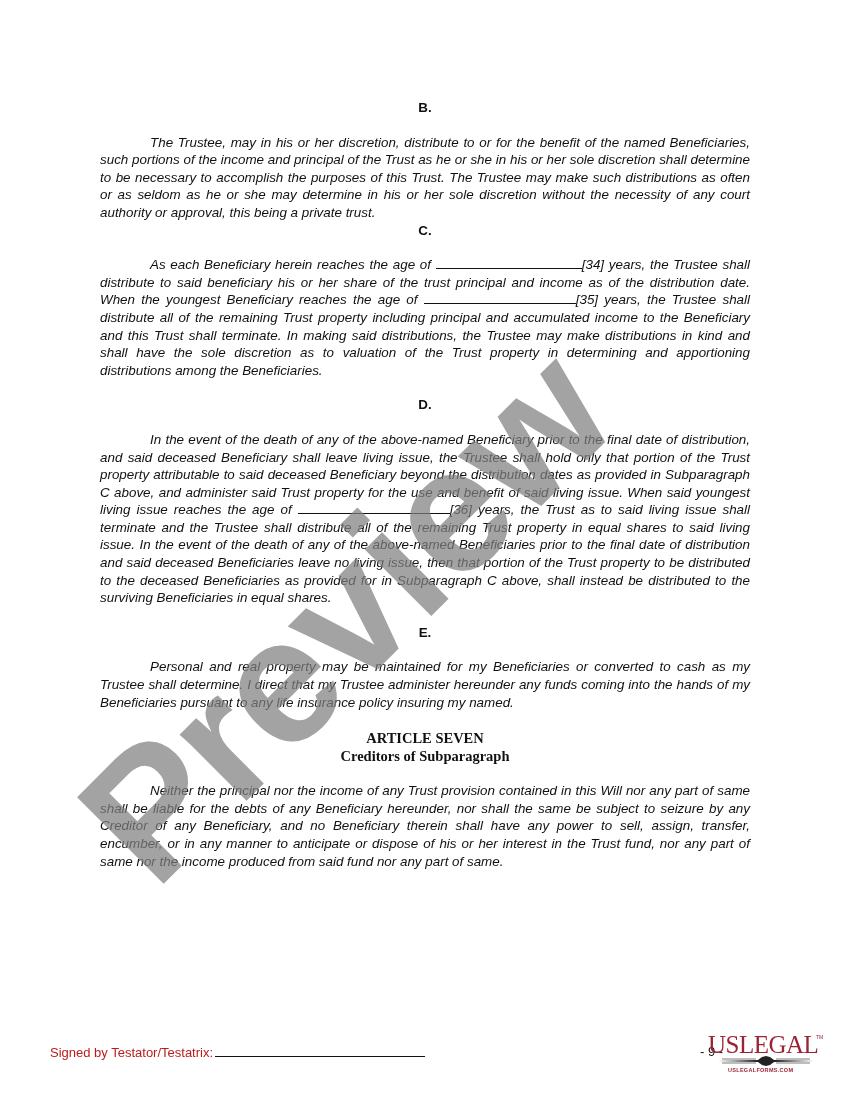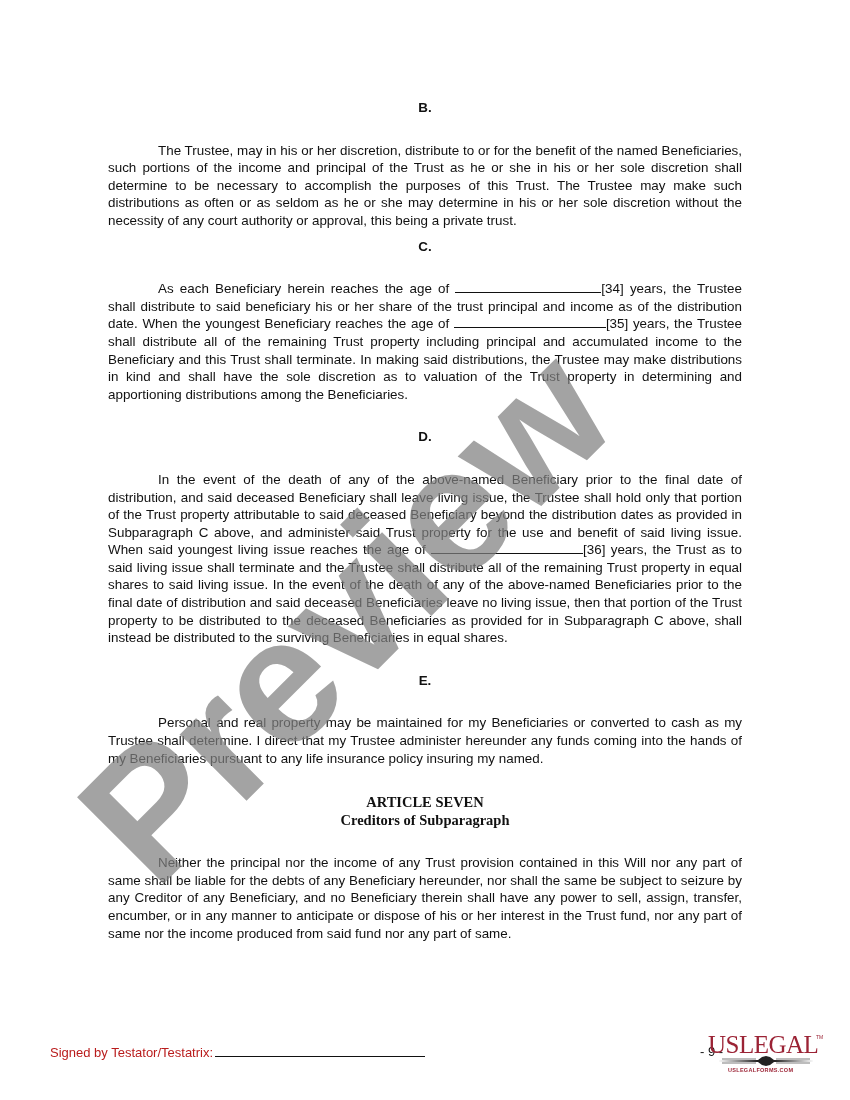--- a/index.html
+++ b/index.html
@@ -11,21 +11,21 @@
     }
     .content {
       position: absolute; left: 100px; top: 99px; width: 650px;
       font-size: 13.4px; line-height: 17.6px;
     }
     .sec-head {
       text-align: center; font-weight: bold; font-size: 13.4px;
       line-height: 17.6px; margin: 0;
     }
     .para {
-      text-align: justify; margin: 8px; text-indent: 50px;
+      text-align: justify; margin: 0; text-indent: 50px; font-style: italic;
     }
     .article-head {
       font-family: "Liberation Serif", serif; text-align: center;
       font-weight: bold; font-size: 14.5px; line-height: 18px; margin: 0;
     }
     .blank { display: inline-block; border-bottom: 1px solid #111; height: 12px; vertical-align: baseline; }
     .blank.w146 { width: 146px; }
     .blank.w152 { width: 152px; }
 
     .watermark {

